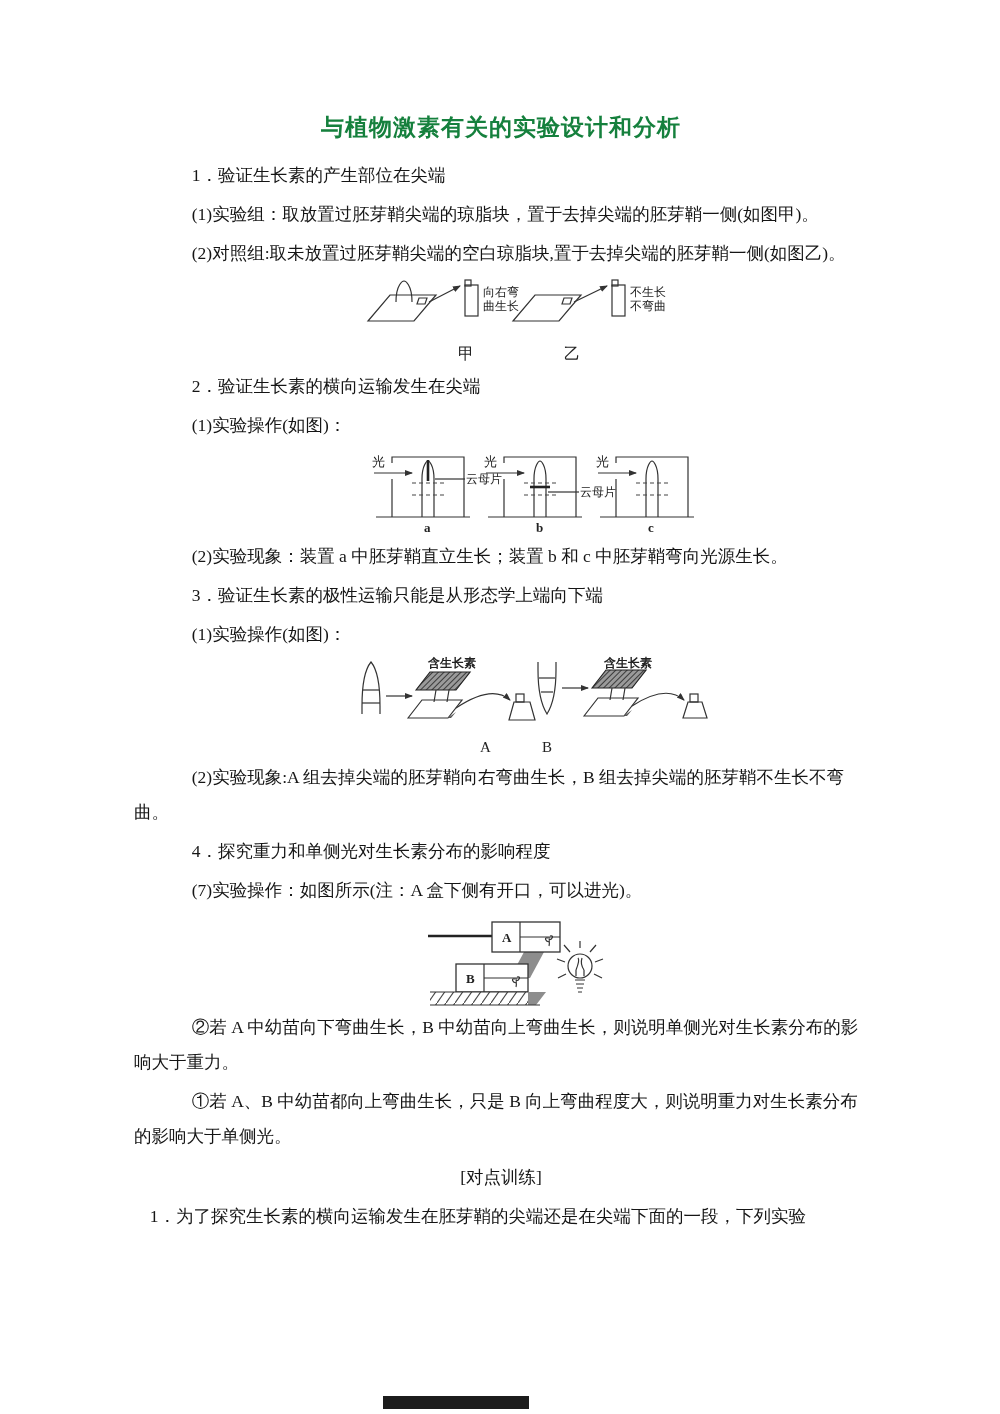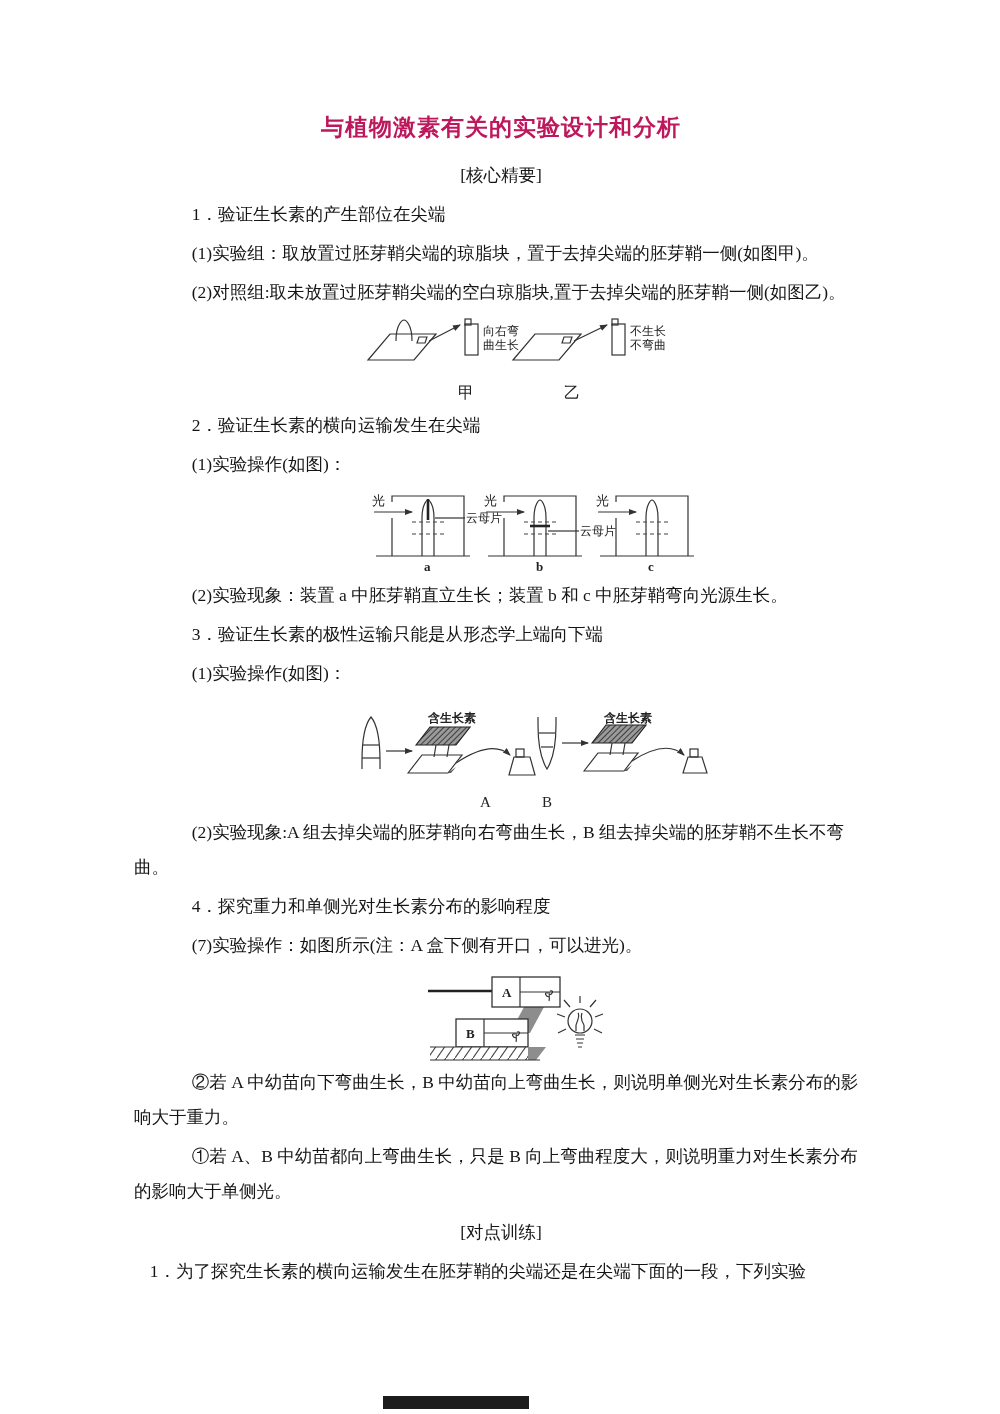--- a/index.html
+++ b/index.html
@@ -5,42 +5,41 @@
   html,body { margin:0; padding:0; background:#ffffff; }
   .page {
     position:relative; width:1000px; height:1414px; background:#ffffff;
     font-family:"Liberation Serif","DejaVu Serif",serif;
     color:#151515; font-size:17.5px; overflow:hidden;
   }
   .content { position:absolute; left:130px; top:112px; width:742px; }
   .title {
     margin:0 0 15px 0; text-align:center;
     font-family:Liberation Mono, monospace;
-    font-weight:bold; font-size:23px; color:#be185d; letter-spacing:1px;
+    font-weight:bold; font-size:23px; color:#15803d; letter-spacing:1px;
   }
   .sec-header { text-align:center; line-height:35px; margin-top:6px; }
   p { margin:4px; }
   .para { line-height:35px; text-indent:3.3em; }
   .para.q { text-indent:0.9em; }
   .fig { line-height:0; }
   .fig svg { display:block; }
   svg text { font-family:"Liberation Serif","DejaVu Serif",serif; fill:#222; }
   .ln { stroke:#333; stroke-width:1.2; fill:none; }
   .thick { stroke:#222; stroke-width:2.6; fill:none; }
   .dash { stroke:#444; stroke-width:1.1; fill:none; stroke-dasharray:4 3; }
   .artifact { position:absolute; left:383px; top:1396px; width:146px; height:13px; background:#1c1c1c; }
 </style>
 </head>
 <body>
 
 <div class="page">
   <div class="content">
 
     <h1 class="title">与植物激素有关的实验设计和分析</h1>
-    <div class="sec-header">[核心精要]</div>
 
     <p class="para">1．验证生长素的产生部位在尖端</p>
     <p class="para">(1)实验组：取放置过胚芽鞘尖端的琼脂块，置于去掉尖端的胚芽鞘一侧(如图甲)。</p>
     <p class="para">(2)对照组:取未放置过胚芽鞘尖端的空白琼脂块,置于去掉尖端的胚芽鞘一侧(如图乙)。</p>
 
     <div class="fig" style="margin:6px 0 2px 236px;">
       <svg width="340" height="88" viewBox="0 0 340 88">
         <defs>
           <marker id="ah1" markerWidth="9" markerHeight="8" refX="7" refY="3" orient="auto" markerUnits="userSpaceOnUse">
             <path d="M0,0 L8,3 L0,6 Z" fill="#333"></path>
@@ -121,21 +120,21 @@
           <line class="dash" x1="264" y1="46" x2="298" y2="46"></line>
           <text x="276" y="83" font-size="13" font-weight="bold">c</text>
         </g>
       </svg>
     </div>
 
     <p class="para">(2)实验现象：装置 a 中胚芽鞘直立生长；装置 b 和 c 中胚芽鞘弯向光源生长。</p>
     <p class="para">3．验证生长素的极性运输只能是从形态学上端向下端</p>
     <p class="para">(1)实验操作(如图)：</p>
 
-    <div class="fig" style="margin:20px 0 0 222px;">
+    <div class="fig" style="margin:4px 0 0 222px;">
       <svg width="362" height="100" viewBox="0 0 362 100">
         <defs>
           <marker id="ah3" markerWidth="9" markerHeight="8" refX="7" refY="3" orient="auto" markerUnits="userSpaceOnUse">
             <path d="M0,0 L8,3 L0,6 Z" fill="#333"></path>
           </marker>
           <pattern id="hatch3" width="4" height="4" patternUnits="userSpaceOnUse" patternTransform="rotate(45)">
             <rect width="4" height="4" fill="#9a9a9a"></rect>
             <line x1="0" y1="0" x2="0" y2="4" stroke="#222" stroke-width="1.6"></line>
           </pattern>
         </defs>

